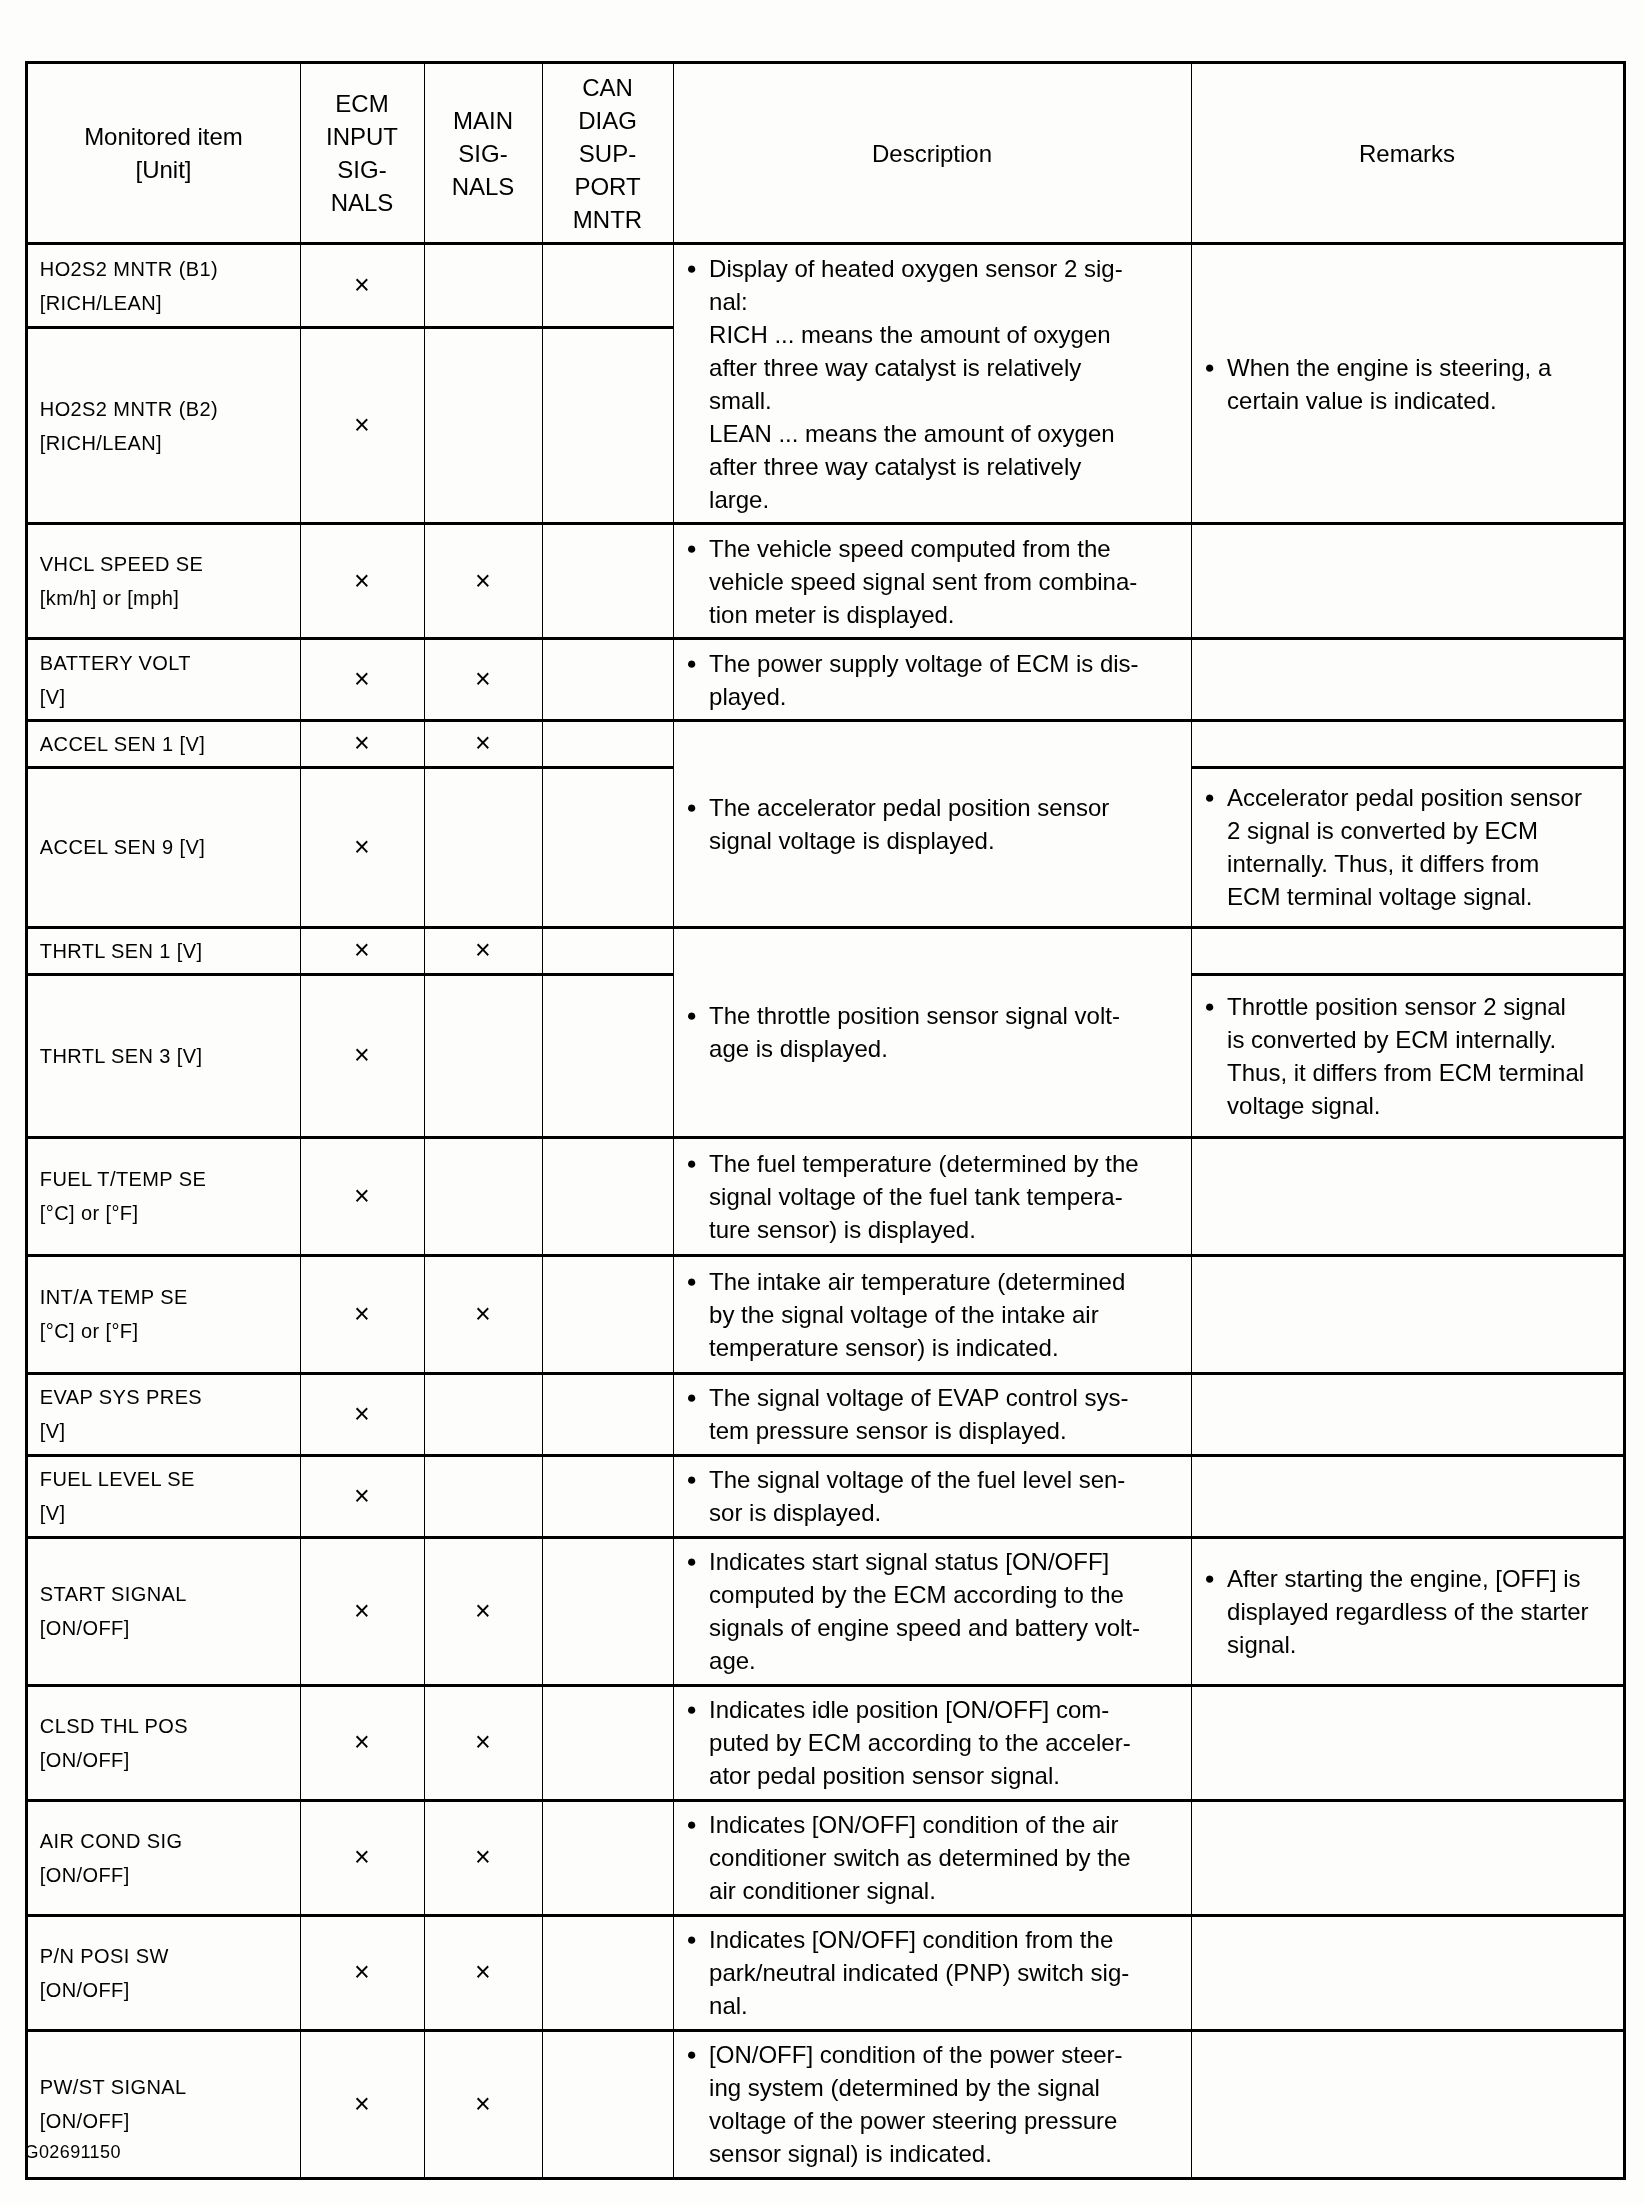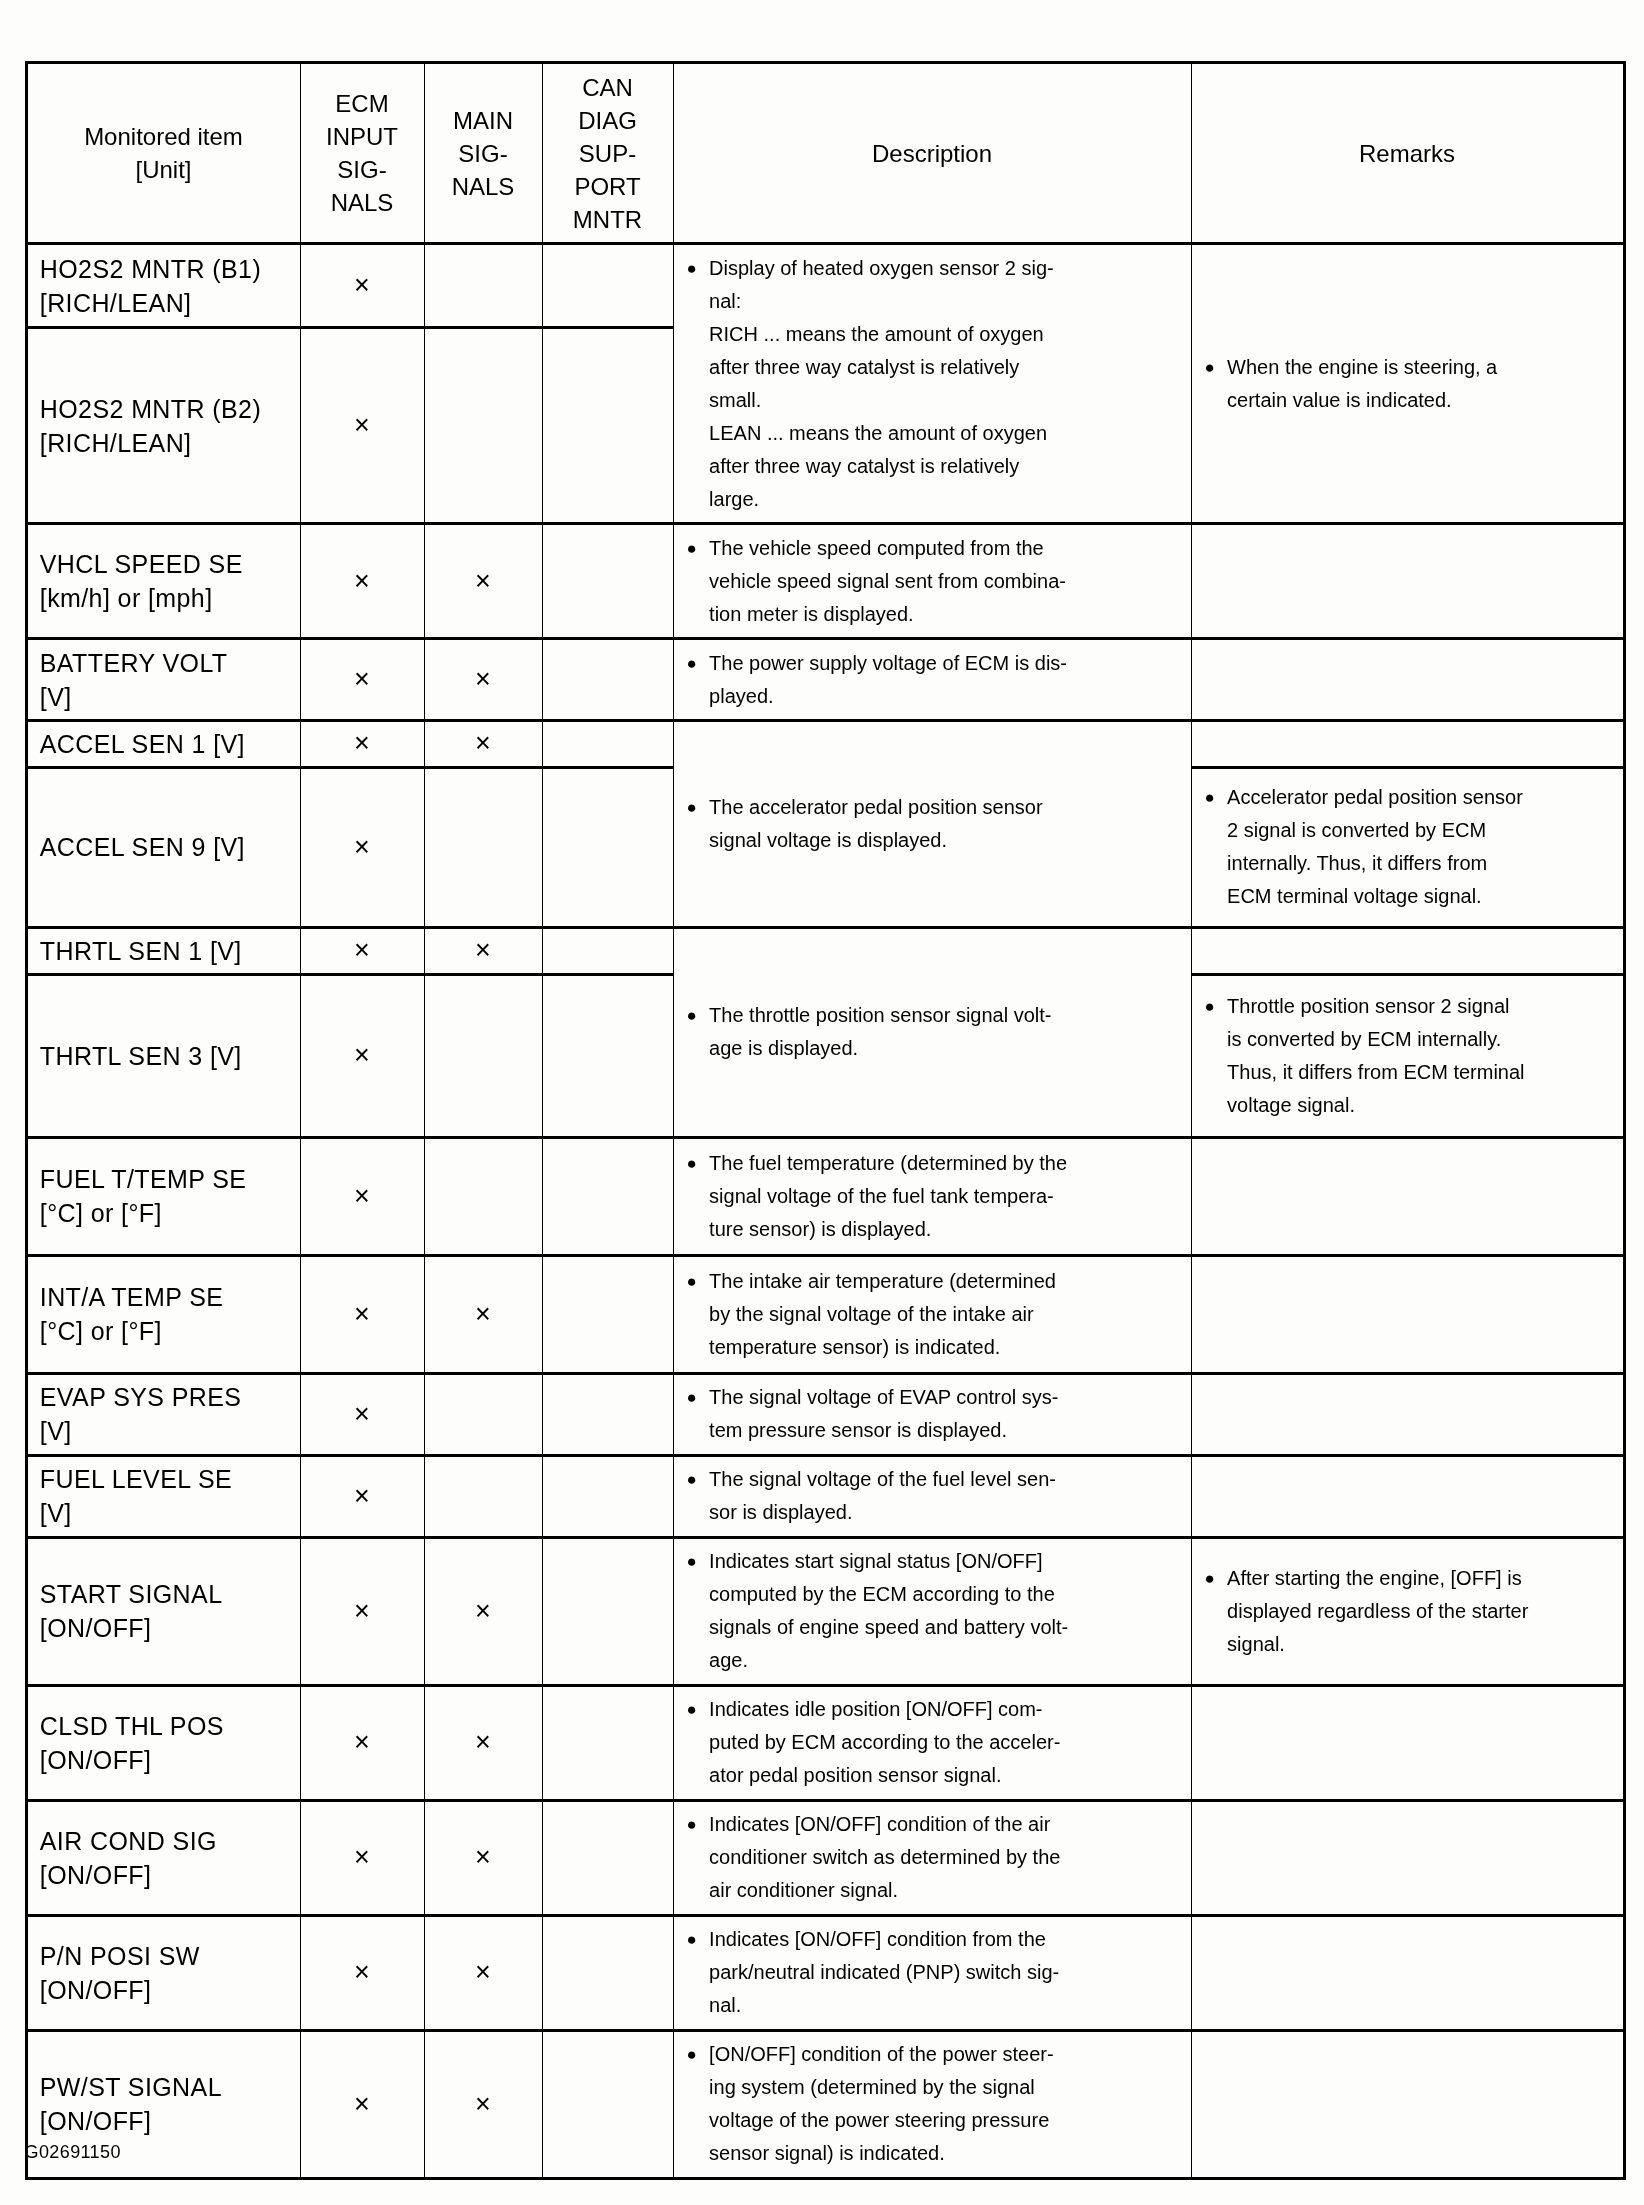--- a/index.html
+++ b/index.html
@@ -26,42 +26,42 @@
     overflow:hidden;
   }
   th.hd{
     font-weight:normal;
     font-size:24px;line-height:33px;
     text-align:center;vertical-align:middle;
     white-space:pre-line;
     padding:4.9px 3.3px;
   }
   td.item{
-    font-size:25px;line-height:34px;
+    font-size:20px;line-height:34px;
     white-space:pre-line;
     vertical-align:middle;text-align:left;
     padding:4.9px 4.9px 4.9px 12.3px;
     letter-spacing:0.4px;
   }
   td.mark{
     text-align:center;vertical-align:middle;
     font-size:27px;line-height:27px;
   }
   td.desc, td.rem{
     vertical-align:middle;
     padding:6.5px 6.5px 6.5px 13px;
   }
   .bi{display:flex;align-items:flex-start;}
   .bullet{
     flex:0 0 auto;
     font-size:17px;line-height:33px;
     margin-right:12.3px;
   }
   .txt{
-    font-size:20px;line-height:33px;
+    font-size:24px;line-height:33px;
     white-space:pre-line;
   }
   .figcode{
     position:absolute;left:24.5px;top:2142px;
     font-size:18px;letter-spacing:0.4px;
   }
 </style>
 </head>
 <body>
 

